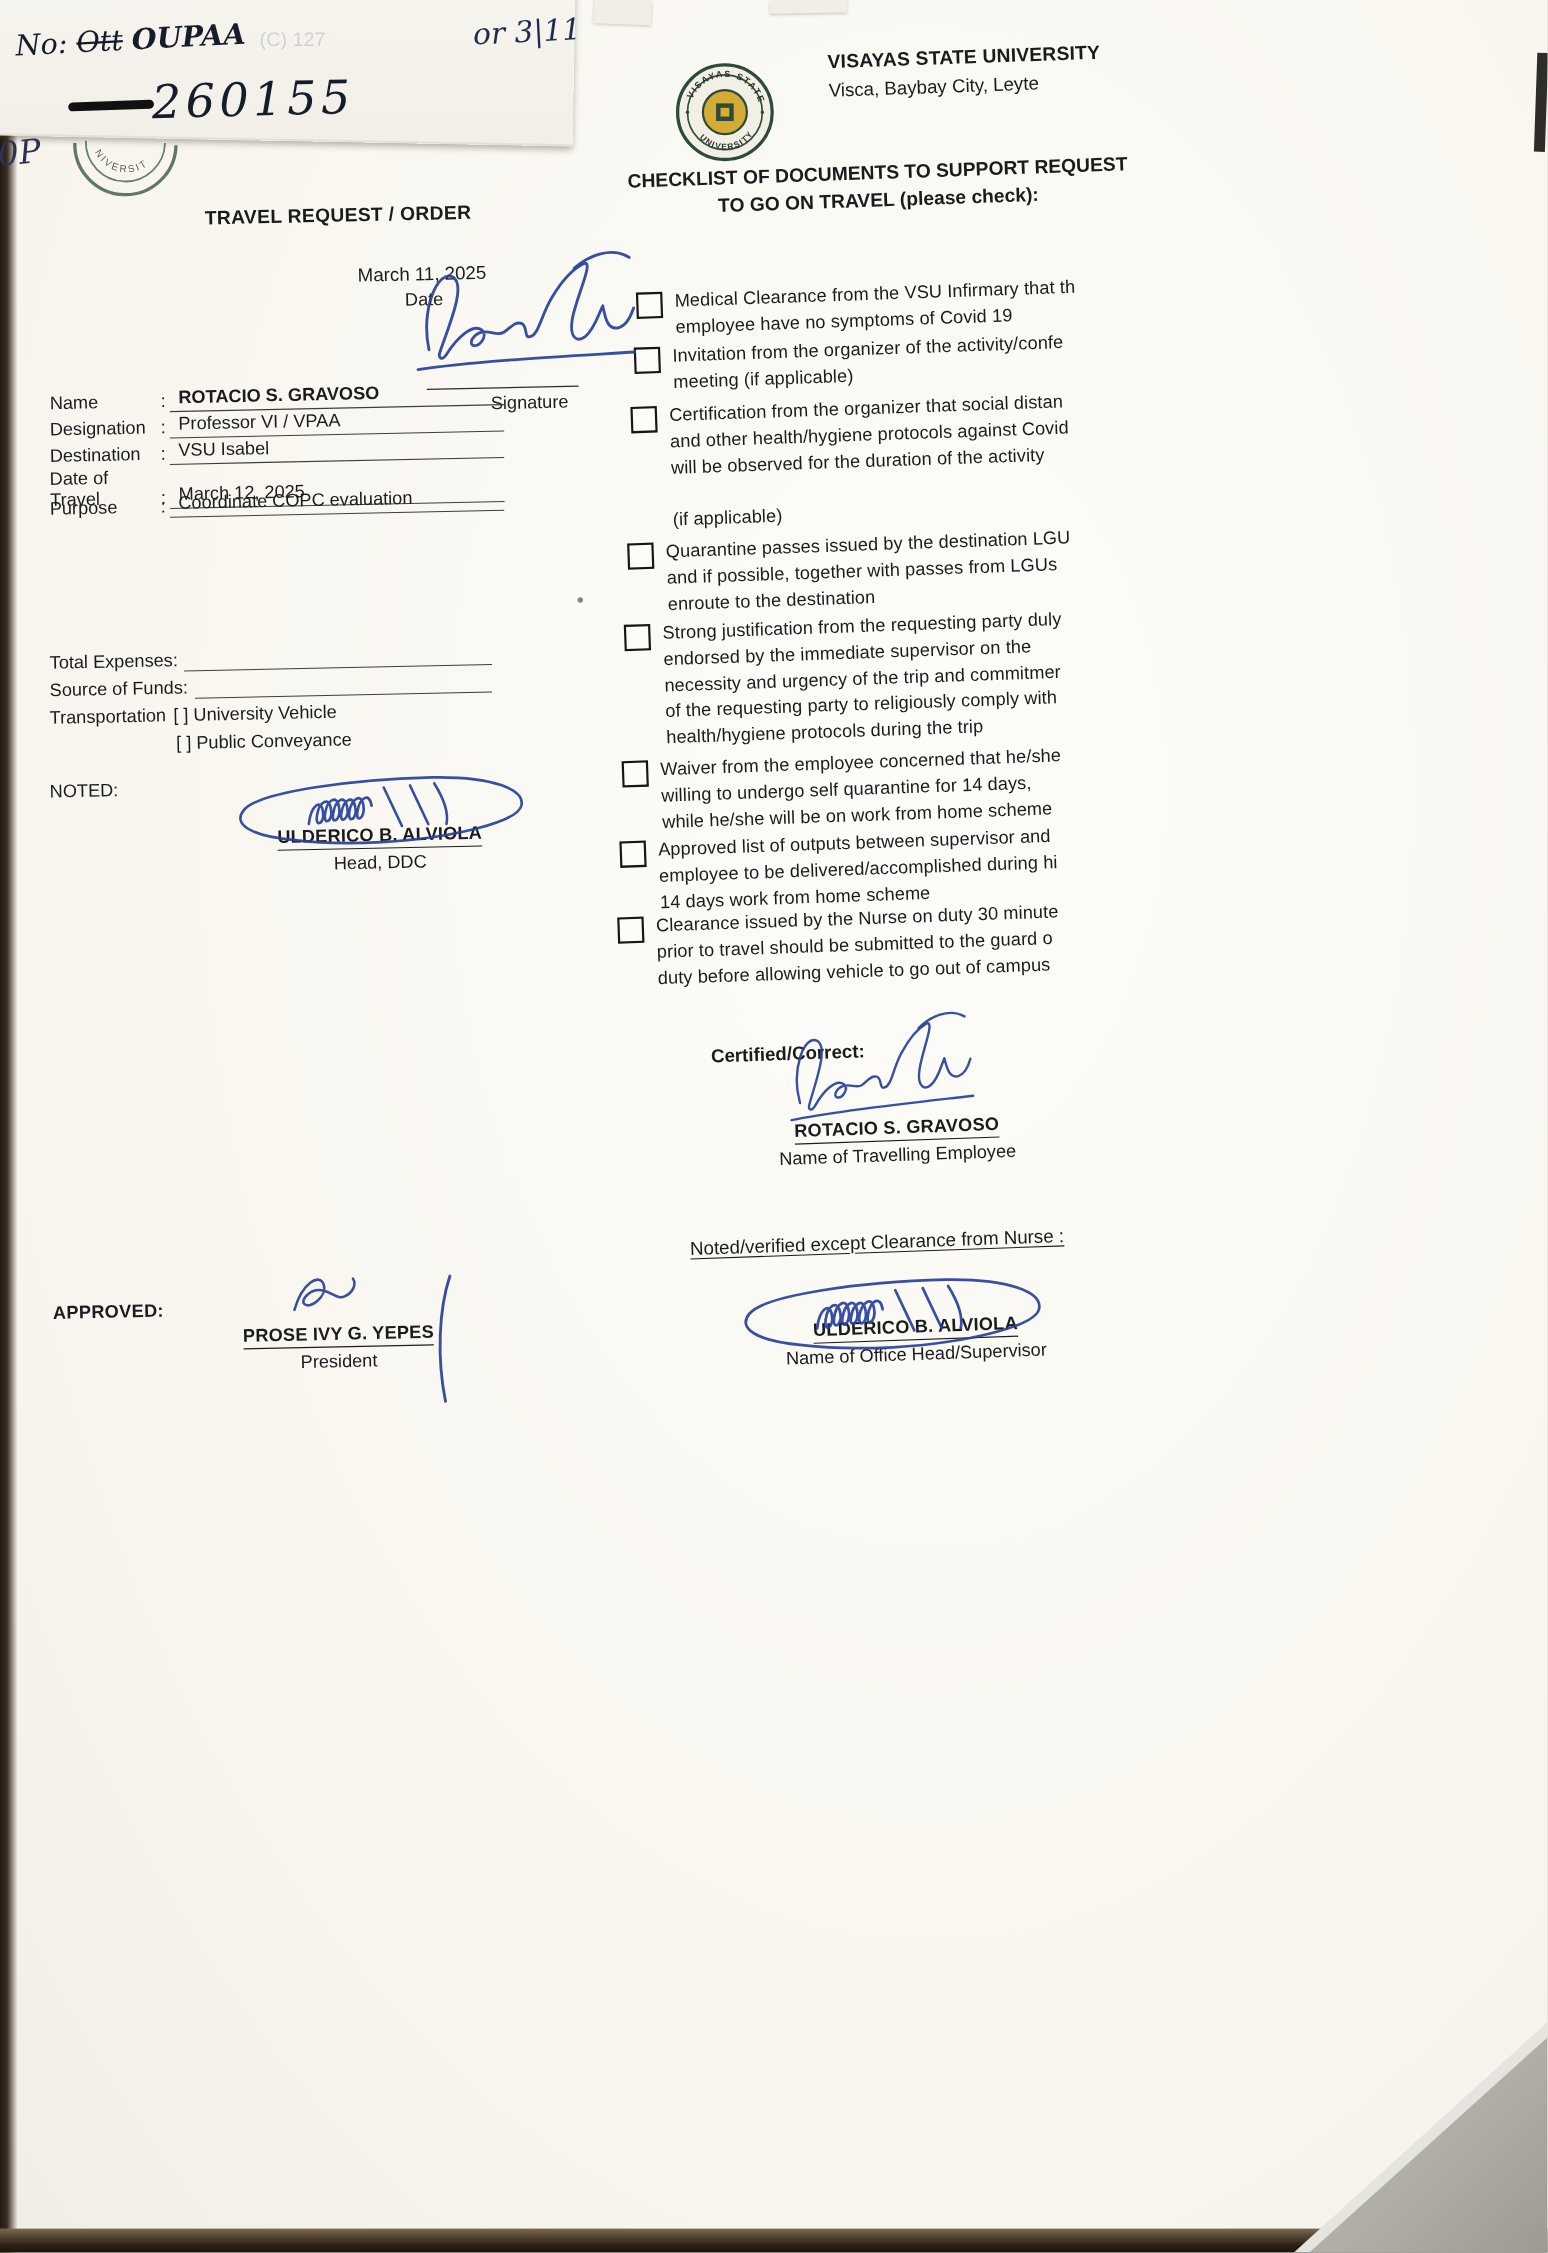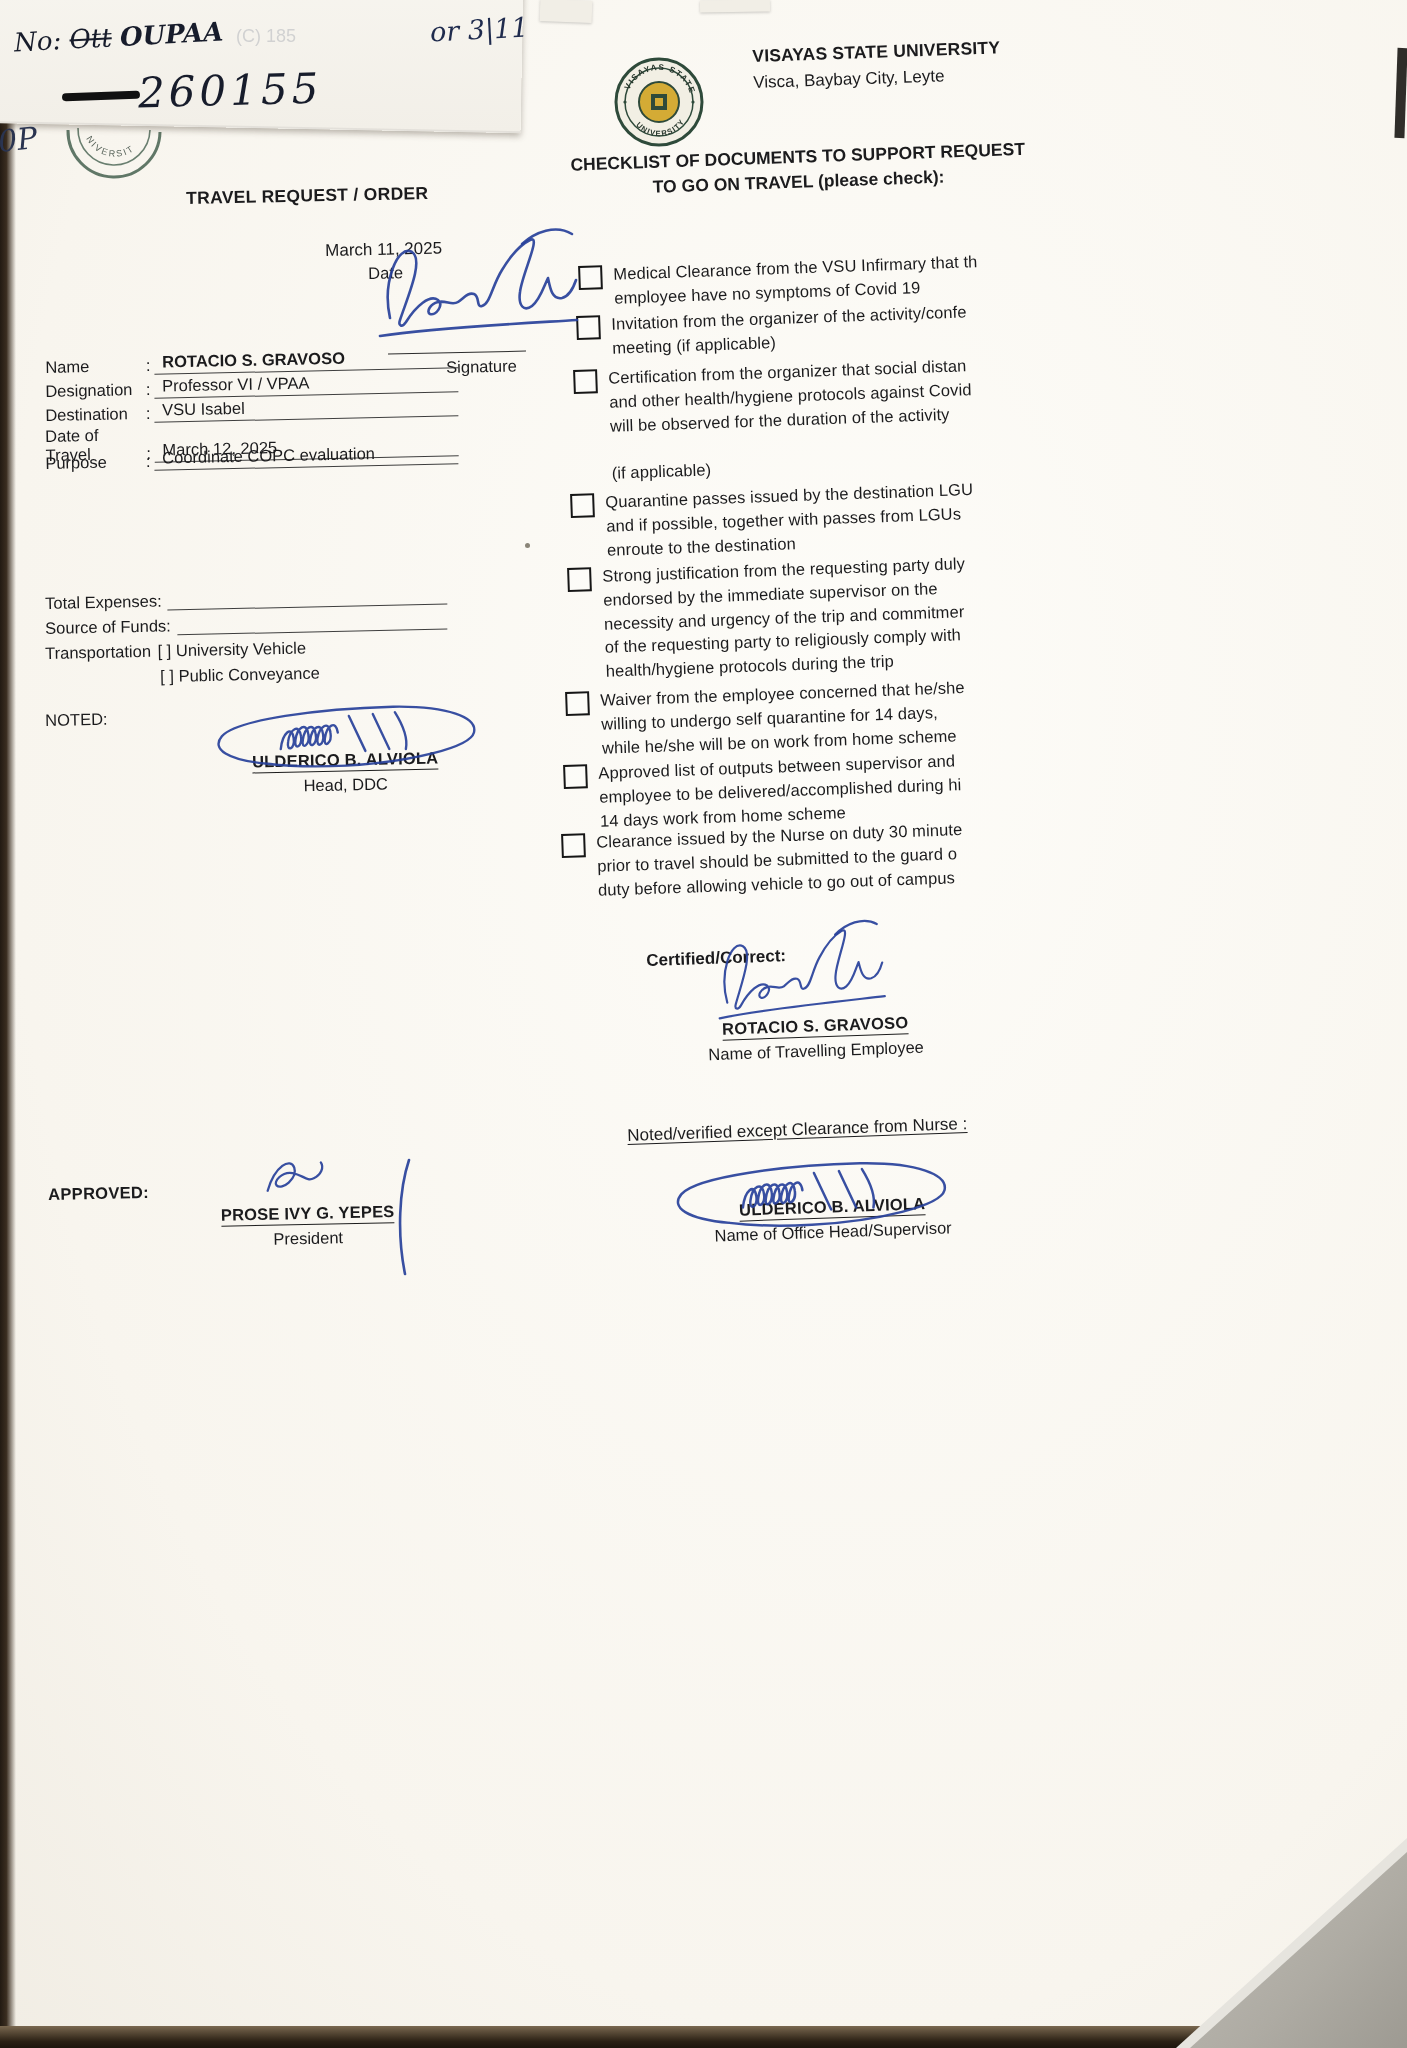--- a/index.html
+++ b/index.html
@@ -93,21 +93,21 @@
 
   <div class="abs scrap"></div>
   <div class="abs hwdark" style="left:14px;top:22px;font-size:26px;z-index:13;transform:rotate(-3deg);">
     <span>No:</span>
     <span style="text-decoration:line-through;">Ott</span>
     <span style="font-weight:bold;">OUPAA</span>
   </div>
   <div class="abs redact"></div>
   <div class="abs hwdark" style="left:138px;top:66px;font-size:42px;letter-spacing:4px;z-index:13;transform:rotate(-1.5deg);">260155</div>
   <div class="abs hw" style="left:430px;top:14px;font-size:27px;z-index:13;transform:rotate(-3deg);">or 3|11</div>
-  <div class="abs faint" style="left:236px;top:26px;font-size:18px;z-index:13;">(C) 185</div>
+  <div class="abs faint" style="left:236px;top:26px;font-size:18px;z-index:13;">(C) 127</div>
   <div class="abs hw" style="left:-2px;top:122px;font-size:30px;z-index:13;transform:rotate(-6deg);color:#2a3450;">0P</div>
 
   <div class="abs dot" style="left:525px;top:543px;"></div>
 
   <div class="abs tilt1 bold" style="left:186px;top:188px;font-size:17.5px;letter-spacing:.3px;z-index:10;">TRAVEL REQUEST / ORDER</div>
 
   <div class="abs tilt1 t17" style="left:325px;top:241px;z-index:10;">March 11, 2025</div>
   <div class="abs tilt1 t16" style="left:368px;top:264px;z-index:10;">Date</div>
 
   <div class="abs sig" style="left:372px;top:222px;">

